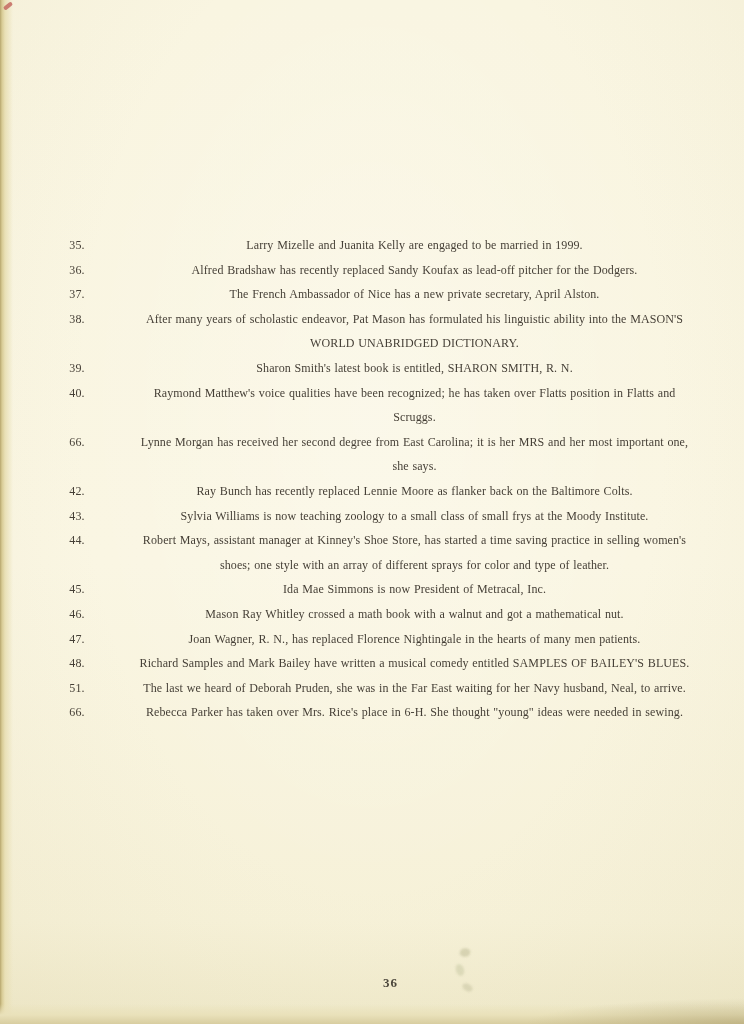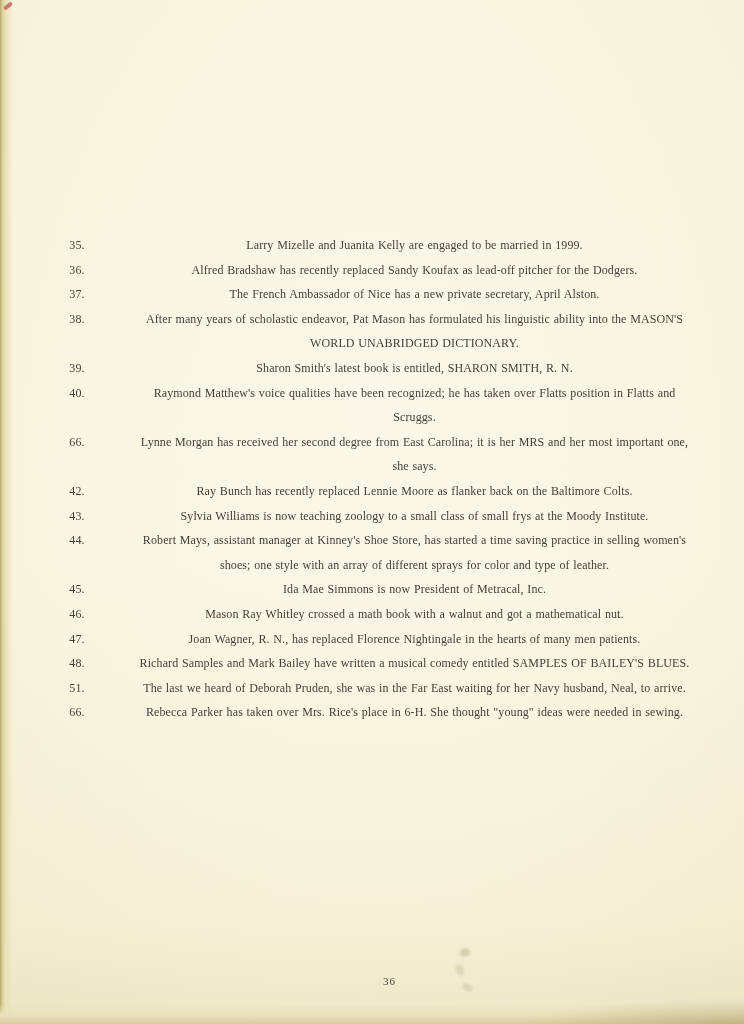--- a/index.html
+++ b/index.html
@@ -42,21 +42,21 @@
   .row {
     display:flex; height:24.6px; line-height:24.6px;
     white-space:nowrap;
     font-size:12px; color:#453f36;
     letter-spacing:.1px; word-spacing:.6px;text-align:center;
   }
   .row .num { flex:0 0 26px; width:26px; }
   .row .txt { flex:1 1 auto;margin-left:11px; }
   .page-number {
     position:absolute; left:383px; top:975px;
-    font-size:11px; font-weight:normal; color:#4b463b; letter-spacing:1px;
+    font-size:13px; font-weight:bold; color:#4b463b; letter-spacing:1px;
   }
   .smudge { position:absolute; left:452px; top:946px; width:26px; height:56px; pointer-events:none; }
   .smudge span { position:absolute; display:block; background:rgba(148,148,104,.30); filter:blur(1px); }
   .smudge .s1 { left:8px; top:2px; width:10px; height:9px; border-radius:60% 40% 55% 45%; transform:rotate(20deg); }
   .smudge .s2 { left:4px; top:18px; width:8px; height:12px; border-radius:45% 55% 50% 50%; transform:rotate(-15deg); background:rgba(140,148,100,.22); }
   .smudge .s3 { left:10px; top:38px; width:11px; height:7px; border-radius:50%; transform:rotate(30deg); background:rgba(150,150,110,.25); }
 </style>
 </head>
 <body>
 

